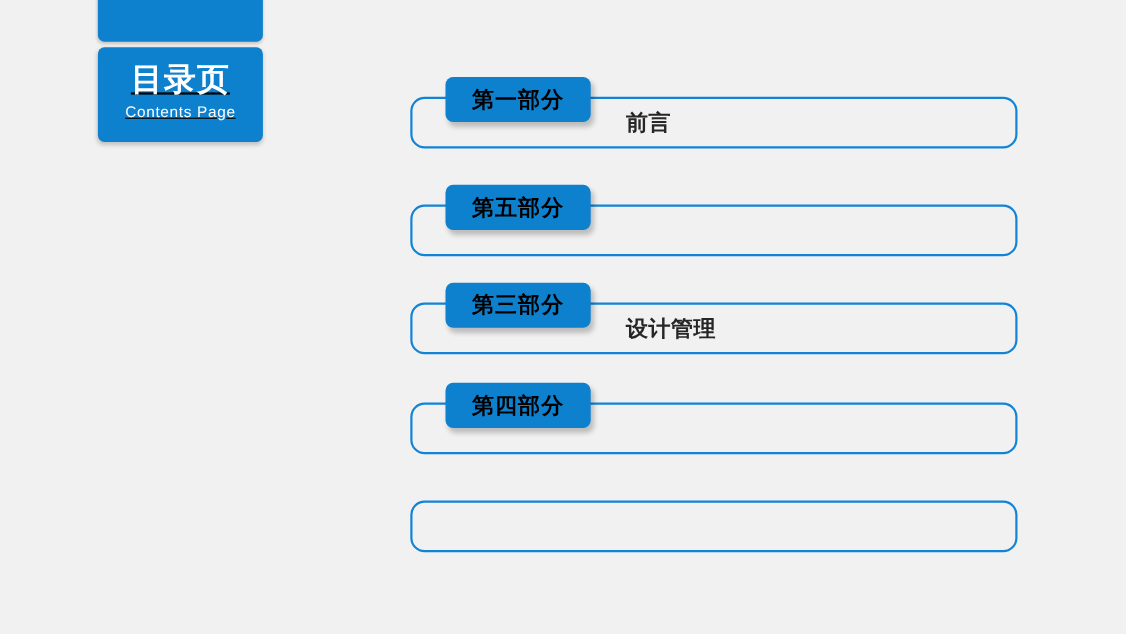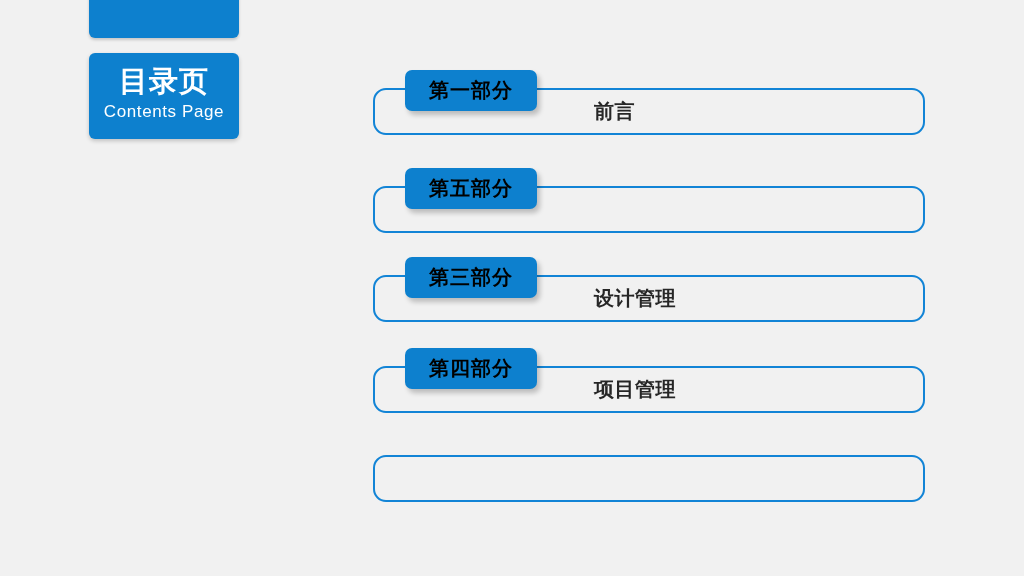--- a/index.html
+++ b/index.html
@@ -23,44 +23,45 @@
     width: 150px;
   }
   .title-box-top {
     width: 150px;
     height: 76px;
     background: #0d80ce;
     border-radius: 6px;
     box-shadow: 0 2px 3px rgba(0,0,0,0.18);
   }
   .title-box-main {
-    margin-top: 15px;
+    margin-top: 5px;
     width: 150px;
     height: 86px;
     background: #0d80ce;
     border-radius: 6px;
     box-shadow: 0 2px 4px rgba(0,0,0,0.20);
     display: flex;
     flex-direction: column;
     align-items: center;
     justify-content: center;
     box-sizing: border-box;
     padding-bottom: 4px;
+    text-decoration: underline;
   }
   .title-cn {
     color: #ffffff;
     font-size: 29px;
     font-weight: bold;
     line-height: 1.05;
     letter-spacing: 1px;
     white-space: nowrap;
   }
   .title-en {
     color: #ffffff;
-    font-size: 17px;
+    font-size: 14px;
     font-weight: normal;
     line-height: 1.2;
     margin-top: 5px;
     letter-spacing: 0.6px;
     white-space: nowrap;
   }
 
   
   #rows {
     position: absolute;
@@ -81,21 +82,21 @@
     top: 0;
     width: 100%;
     height: 100%;
     box-sizing: border-box;
     border: 2px solid #1284d6;
     border-radius: 13px;
     background: transparent;
   }
   .row-label {
     position: absolute;
-    left: 221px;
+    left: 196px;
     top: 0;
     height: 47px;
     display: flex;
     align-items: center;
     color: #262626;
     font-size: 20px;
     font-weight: bold;
     letter-spacing: 0.5px;
     white-space: nowrap;
   }
@@ -151,21 +152,20 @@
   <div class="row" style="top:275px;">
     <div class="row-pill"></div>
     <div class="row-label">设计管理</div>
     <div class="row-badge">
       <span class="row-badge-text">第三部分</span>
     </div>
   </div>
 
   <div class="row" style="top:366px;">
     <div class="row-pill"></div>
-    <div class="row-label">项目管理</div>
     <div class="row-badge">
       <span class="row-badge-text">第四部分</span>
     </div>
   </div>
 
   <div class="row" style="top:455px;">
     <div class="row-pill"></div>
   </div>
 
 </div>

